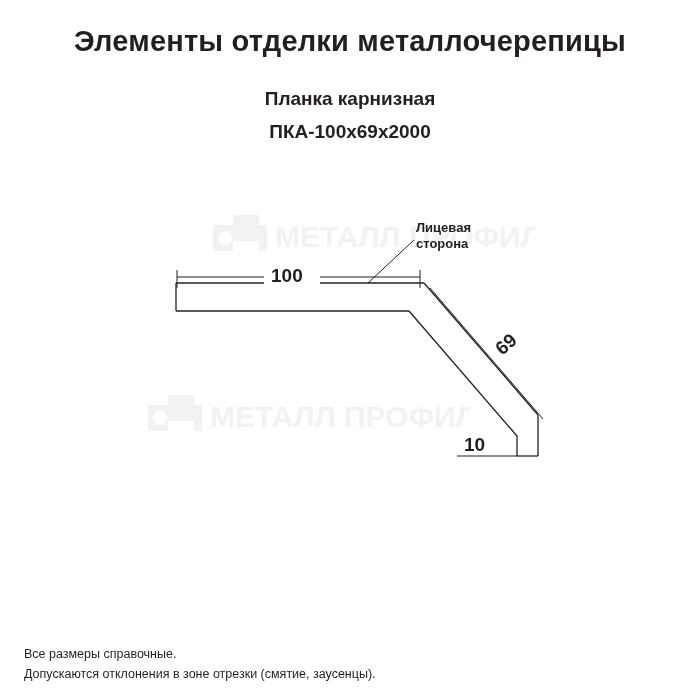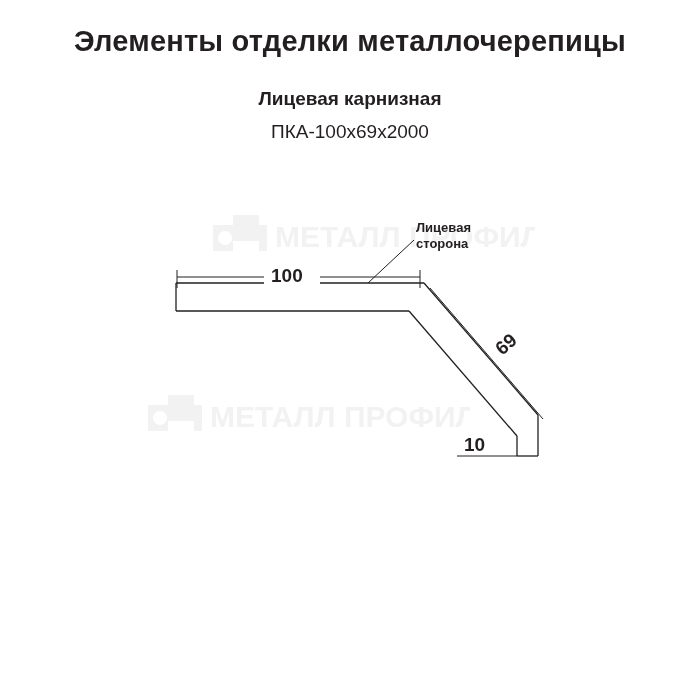--- a/index.html
+++ b/index.html
@@ -36,21 +36,21 @@
   }
   .sub-title {
     font-size: 19px;
     font-weight: bold;
     margin: 0;
     padding-top: 28px;
     line-height: 1.25;
   }
   .code-title {
     font-size: 19px;
-    font-weight: normal;
+    font-weight: bold;
     margin: 0;
     padding-top: 9px;
     line-height: 1.25;
   }
   .drawing {
     position: absolute;
     top: 170px;
     left: 16px;
     width: 700px;
     height: 360px;
@@ -86,21 +86,21 @@
     fill: #231f20;
   }
 </style>
 </head>
 <body>
 
 <div class="page">
 
   <div class="title-block">
     <h1 class="main-title">Элементы отделки металлочерепицы</h1>
-    <p class="sub-title">Лицевая карнизная</p>
+    <p class="sub-title">Планка карнизная</p>
     <p class="code-title">ПКА-100x69x2000</p>
   </div>
 
   <div class="watermark wm1">
     <svg width="330" height="75" viewBox="0 0 330 75" xmlns="http://www.w3.org/2000/svg">
       <g fill="#f2f2f2">
         <path d="M8 30 h20 v-10 h26 v10 h8 v26 h-8 v-10 h-26 v10 h-20 z"></path>
         <circle cx="20" cy="43" r="7" fill="#ffffff"></circle>
         <text x="70" y="52" font-family="Liberation Sans, sans-serif" font-size="30" font-weight="bold" fill="#f2f2f2">МЕТАЛЛ ПРОФИЛЬ</text>
       </g>
@@ -158,14 +158,18 @@
       <text class="dim-text" x="478" y="180" transform="rotate(-41 490 172)">69</text>
 
       <g stroke="#231f20" stroke-width="1" fill="none">
         <path d="M441 286 L501 286"></path>
       </g>
       <text class="dim-text" x="448" y="281">10</text>
 
     </svg>
   </div>
 
+  <div class="footer">
+    <div>Все размеры справочные.</div>
+    <div>Допускаются отклонения в зоне отрезки (смятие, заусенцы).</div>
+  </div>
 
 </div>
 
 </body></html>

